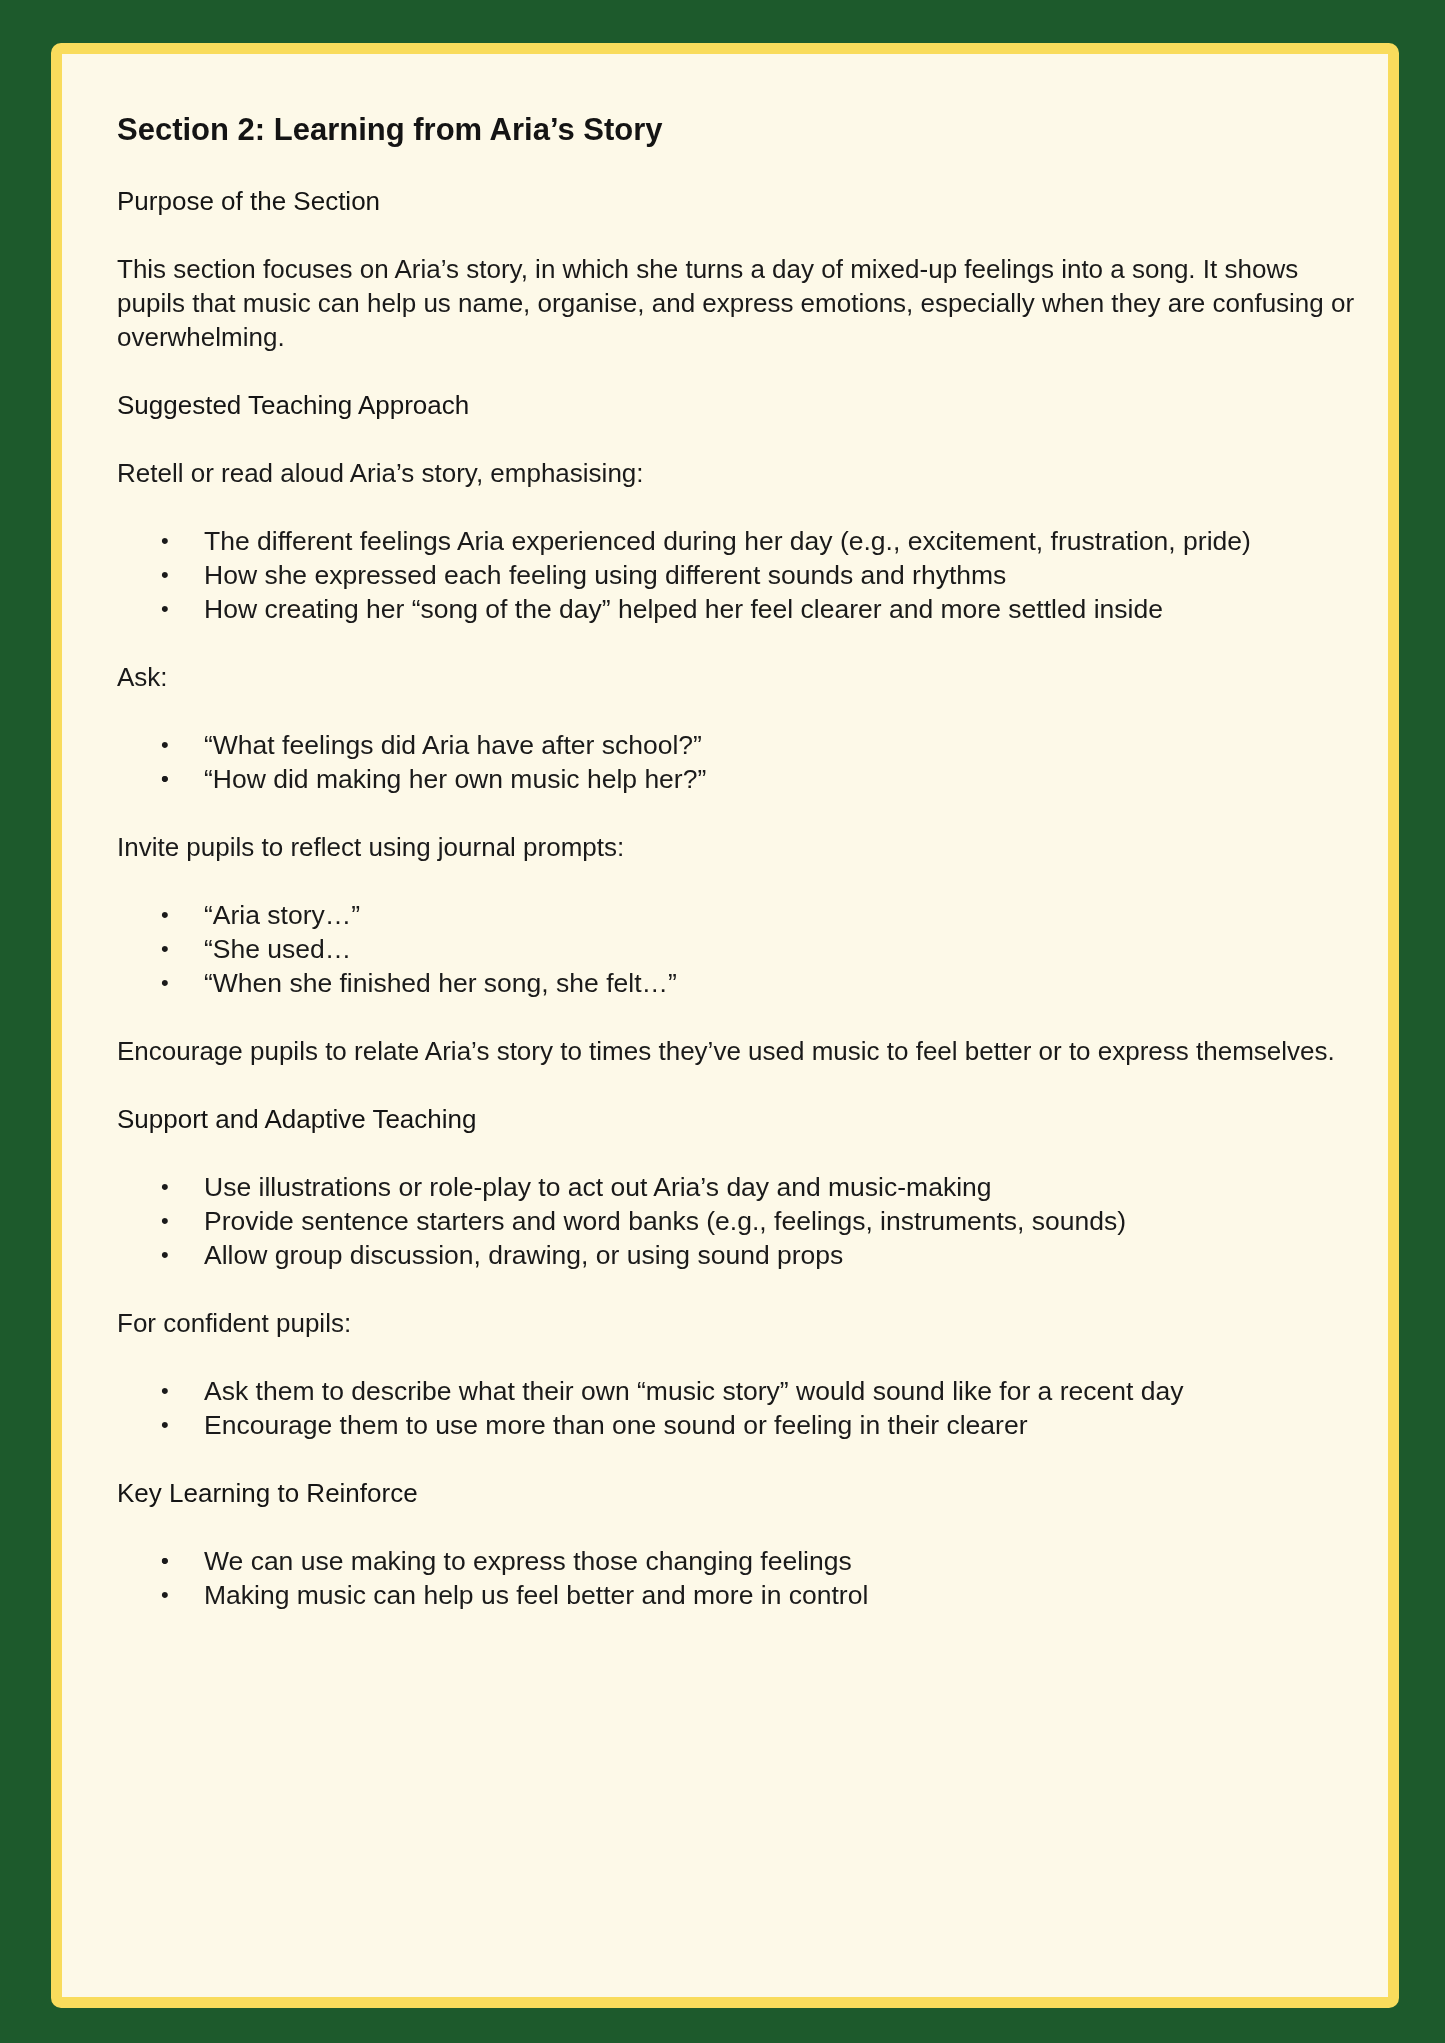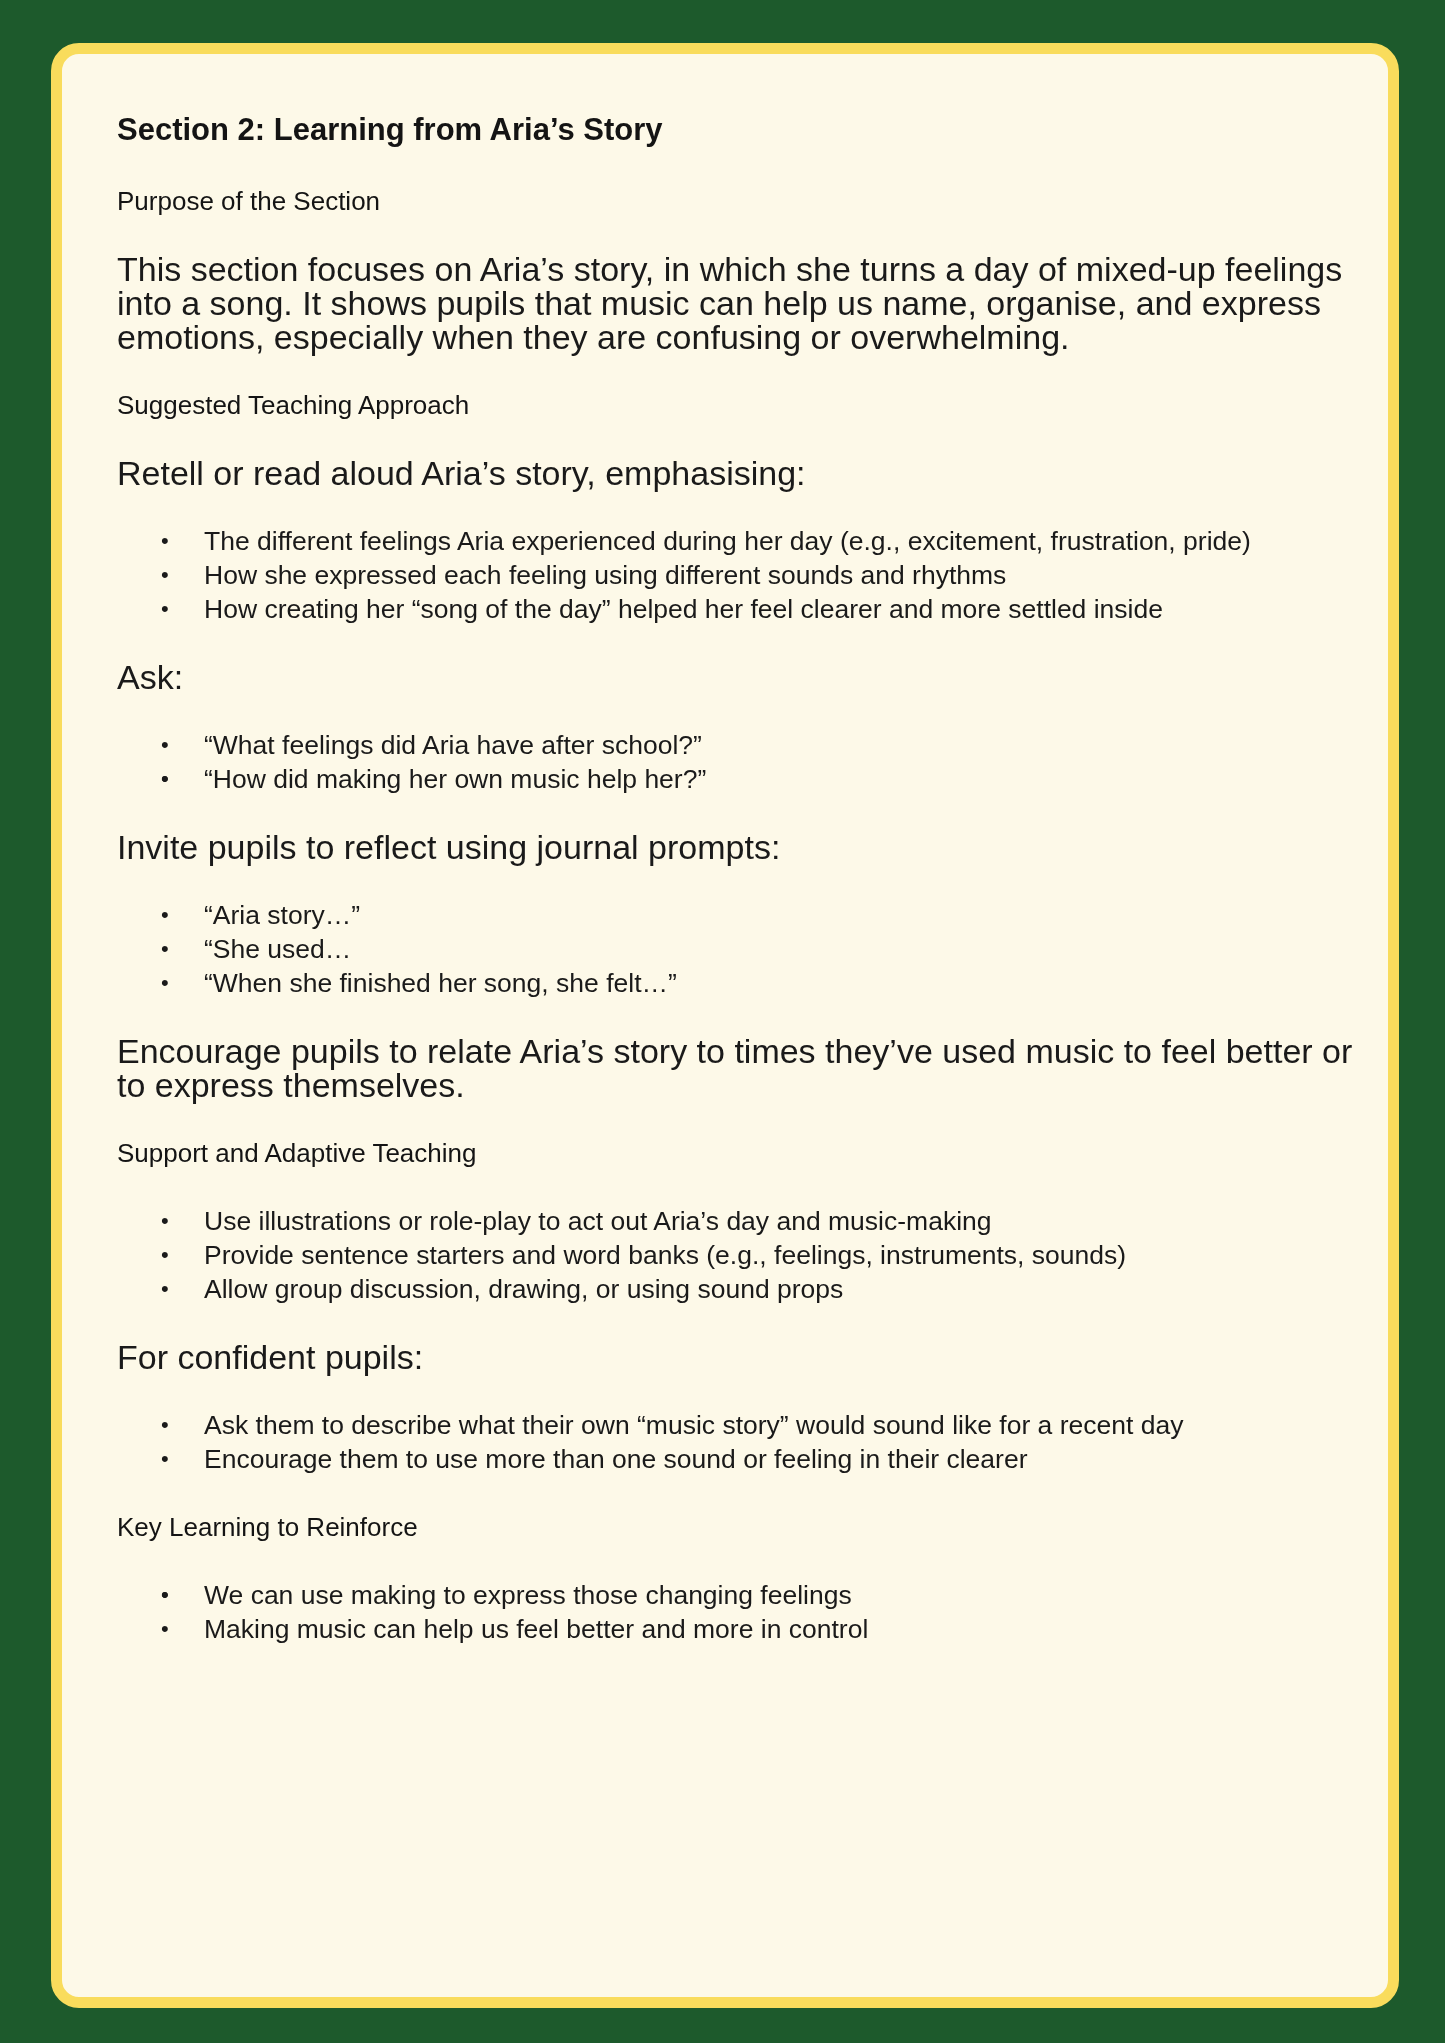--- a/index.html
+++ b/index.html
@@ -11,39 +11,39 @@
     font-family: "Liberation Sans", sans-serif;
     color: #1a1a1a;
   }
   .card {
     position: absolute;
     left: 51px; top: 43px;
     width: 1348px; height: 1965px;
     box-sizing: border-box;
     background: #fdf9e8;
     border: 11px solid #f9dc5c;
-    border-radius: 28px;
+    border-radius: 10px;
   }
   .content {
     position: absolute;
     left: 55px; top: 56px;
     width: 1245px;
   }
   .title {
     font-size: 31px; font-weight: bold;
     line-height: 40px; margin: 0 0 34px 0;
     color: #141414;
   }
   .h {
     font-size: 26px; font-weight: normal;
     line-height: 34px; margin: 0 0 34px 0;
     color: #141414;
   }
   .p {
-    font-size: 34px; line-height: 34px; margin: 0 0 34px 0;
+    font-size: 26px; line-height: 34px; margin: 0 0 34px 0;
   }
   ul {
     list-style: none;
     margin: 0 0 34px 0; padding: 0;
   }
   li {
     position: relative;
     font-size: 26.5px; line-height: 34px;
     padding-left: 87px;
     padding-right: 60px;

